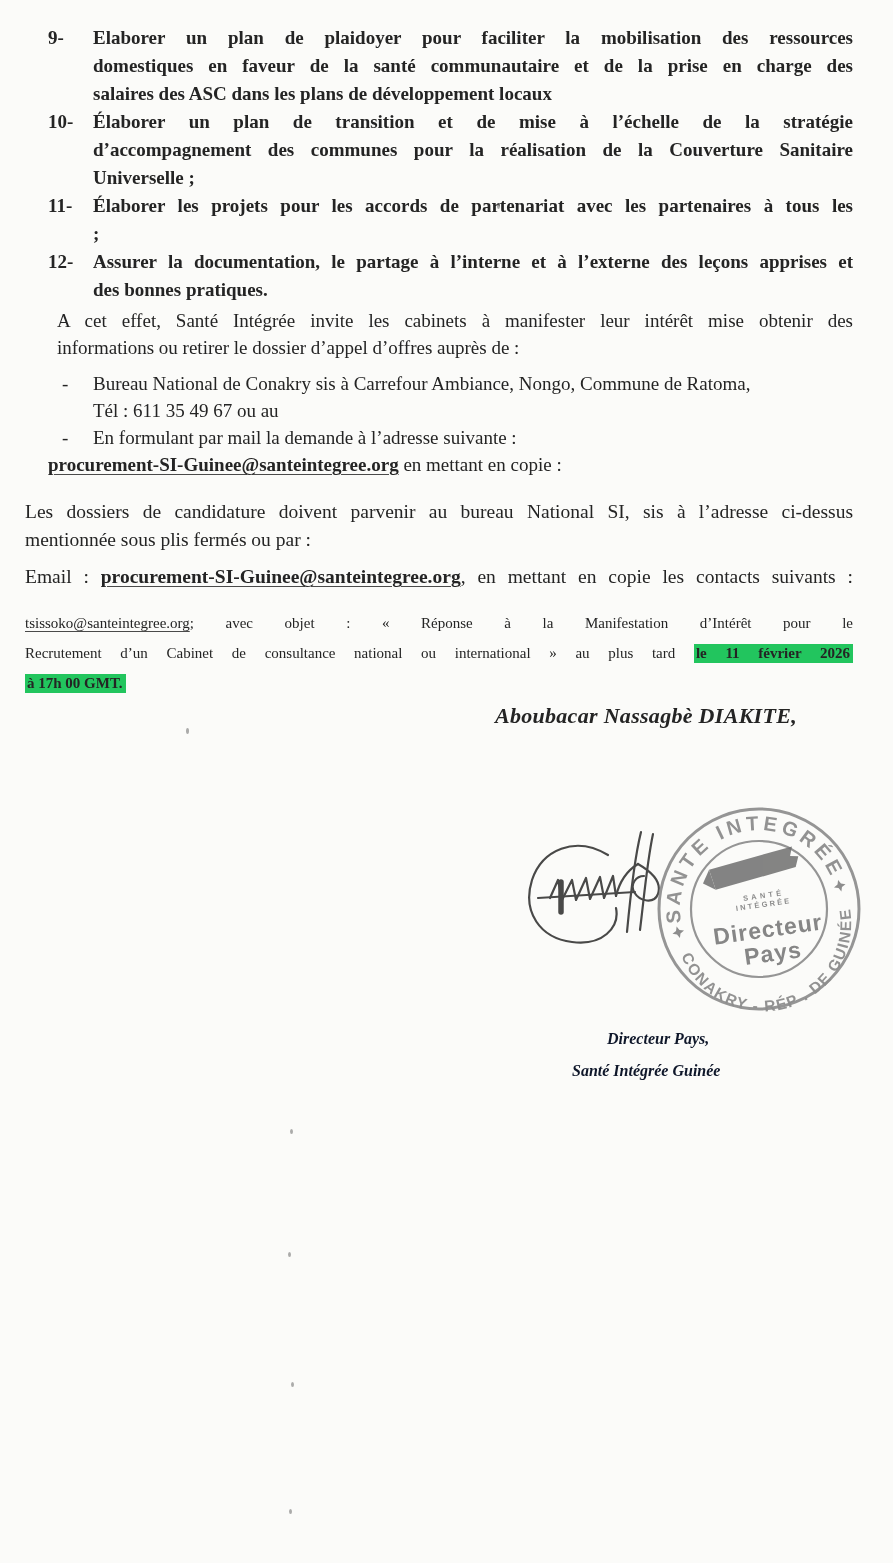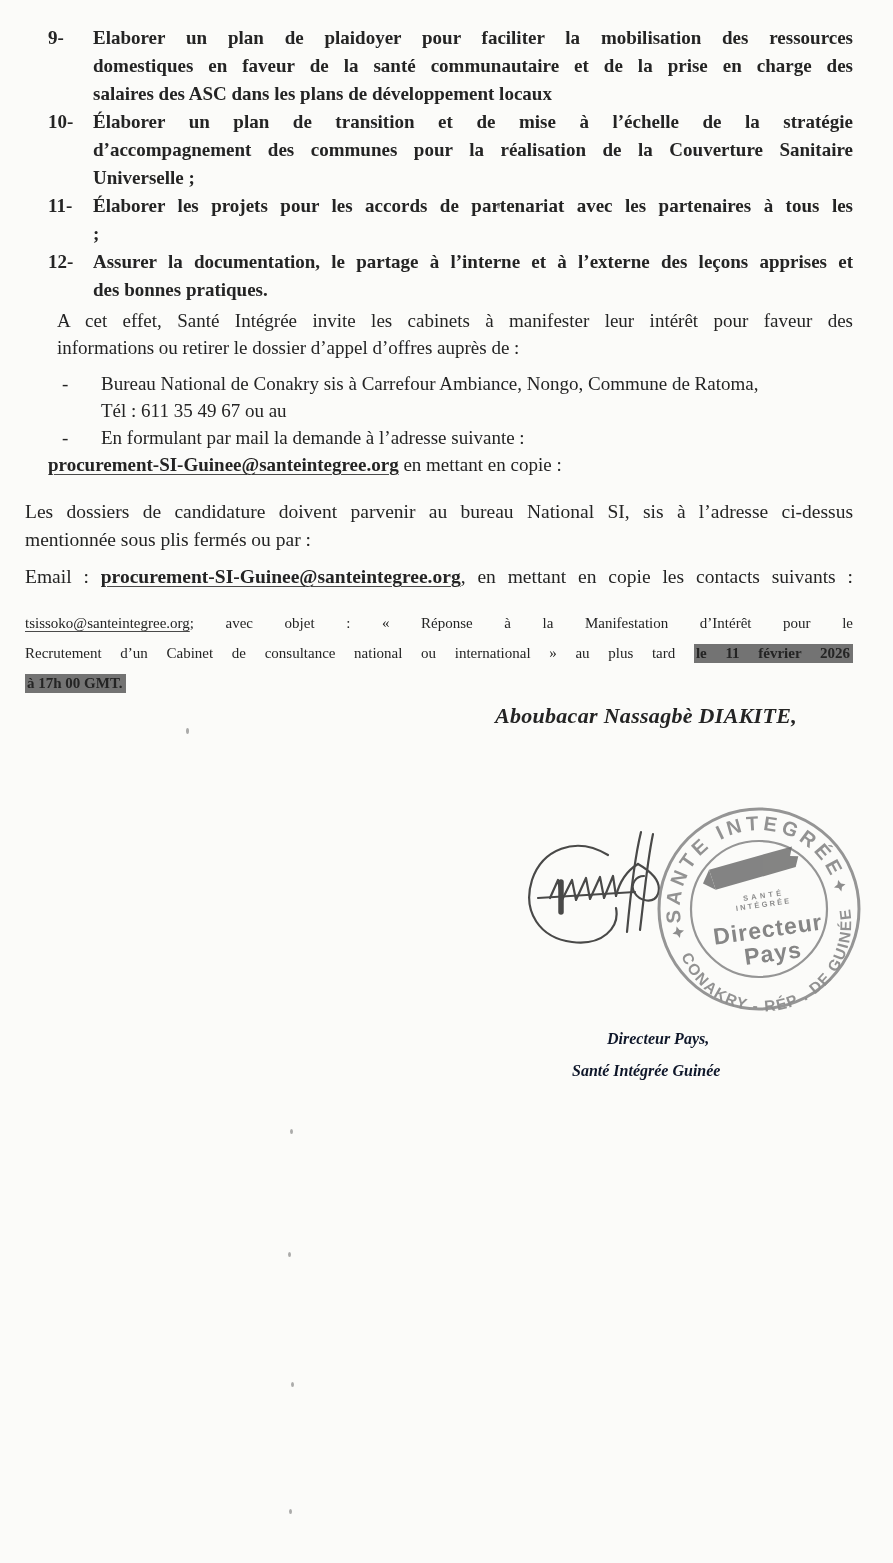--- a/index.html
+++ b/index.html
@@ -27,34 +27,34 @@
 
   
   .intro{ margin:3px 0 0 32px; font-size:19px; }
   .intro > div{ line-height:27px; }
 
   
   .dlist{ margin-top:9px; font-size:19px; }
   .ditem{ display:flex; margin-left:37px; }
   .ddash{ width:31px; flex:none; line-height:27px; }
   .dtext{ flex:1; min-width:0; }
-  .dtext > div, .eline{ line-height:27px;margin-left:8px; }
+  .dtext > div, .eline{ line-height:27px; }
   .eline{ margin-left:23px; font-size:19px; }
 
   
   .p2{ margin-top:20px; font-size:19.5px; }
   .p2 > div{ line-height:28px; }
   .p3{ margin-top:9px; font-size:19.5px; line-height:28px; }
   .p4{ margin-top:17px; font-size:15px; }
   .p4 > div{ line-height:30px; }
 
   .doclink{ text-decoration:underline; text-decoration-thickness:1.3px; text-underline-offset:3px; text-decoration-color:#4a4a4a; }
   .w600{ font-weight:600; }
   .bold{ font-weight:bold; }
-  .hl{ background:#737373; font-weight:bold; padding:1px 3px 2px 2px; }
+  .hl{ background:#22c55e; font-weight:bold; padding:1px 3px 2px 2px; }
 
   
   .signame{ margin:5px 56px 0 0; text-align:right; font-size:22px; font-weight:bold; font-style:italic; letter-spacing:.3px; }
   .role1,.role2{ position:absolute; font-weight:bold; font-style:italic; font-size:16px; color:#0f172a; white-space:nowrap;margin-top:24px; }
   .role1{ left:607px; top:1006px; }
   .role2{ left:572px; top:1038px; }
 
   .sigsvg{ position:absolute; left:520px; top:820px; }
   .stampsvg{ position:absolute; left:653px; top:803px; }
   .stamp-sans{ font-family:"Liberation Sans","DejaVu Sans",sans-serif; }
@@ -98,21 +98,21 @@
     <div class="oitem">
       <div class="onum">12-</div>
       <div class="otext">
         <div class="jline">Assurer la documentation, le partage à l’interne et à l’externe des leçons apprises et</div>
         <div class="lline">des bonnes pratiques.</div>
       </div>
     </div>
   </div>
 
   <div class="intro">
-    <div class="jline">A cet effet, Santé Intégrée invite les cabinets à manifester leur intérêt pour faveur des</div>
+    <div class="jline">A cet effet, Santé Intégrée invite les cabinets à manifester leur intérêt mise obtenir des</div>
     <div class="lline">informations ou retirer le dossier d’appel d’offres auprès de :</div>
   </div>
 
   <div class="dlist">
     <div class="ditem">
       <div class="ddash">-</div>
       <div class="dtext">
         <div class="lline">Bureau National de Conakry sis à Carrefour Ambiance, Nongo, Commune de Ratoma,</div>
         <div class="lline">Tél : 611 35 49 67 ou au</div>
       </div>

